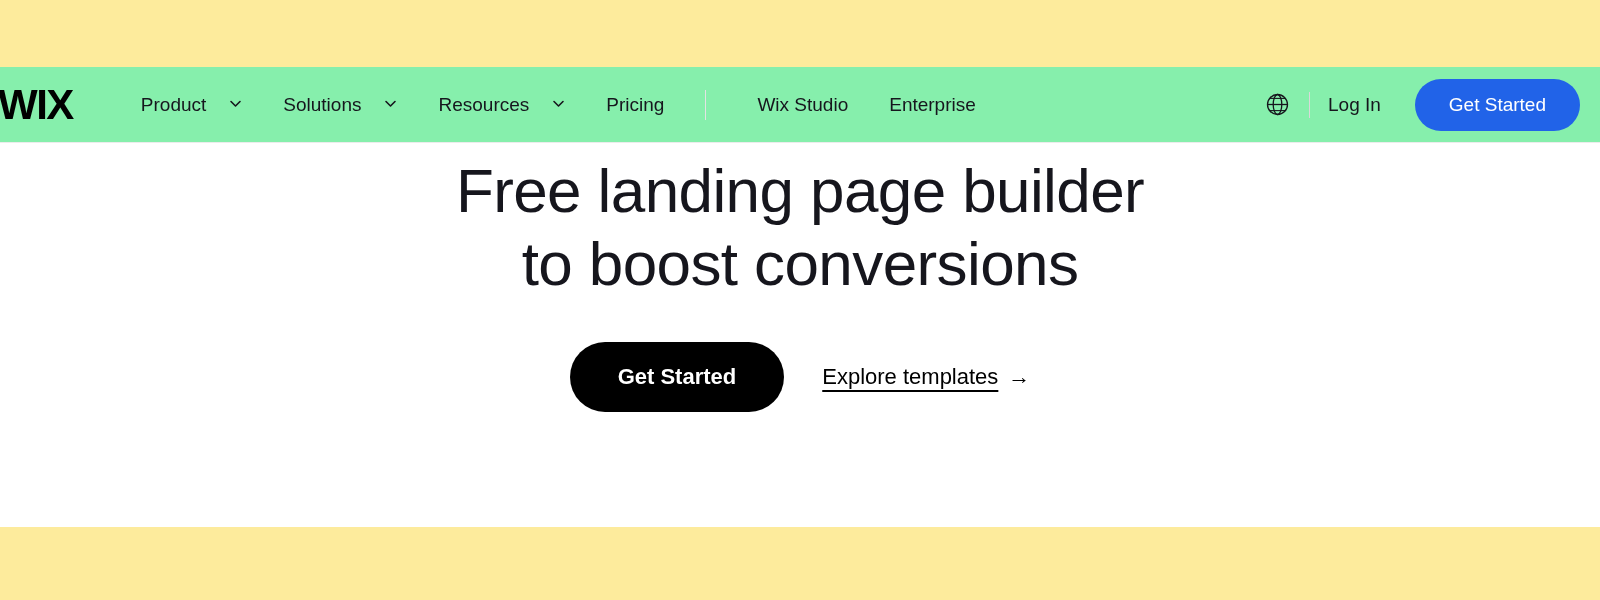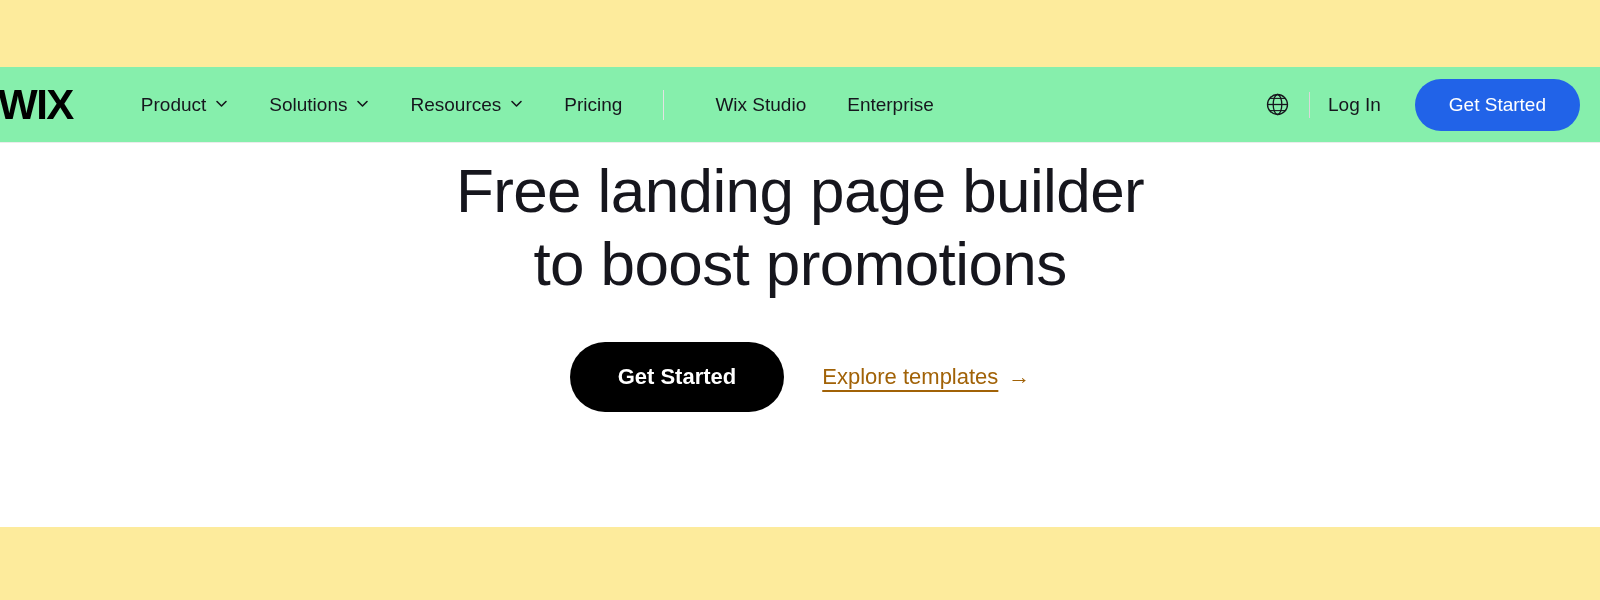--- a/index.html
+++ b/index.html
@@ -56,21 +56,21 @@
 
   .nav {
     display: flex;
     align-items: center;
     margin-left: 68px;
   }
 
   .nav-item {
     display: flex;
     align-items: center;
-    gap: 9px;
+    gap: 23px;
     font-size: 19px;
     color: #16161d;
     cursor: pointer;
     padding: 4px 0;
     white-space: nowrap;
   }
   .nav-item + .nav-item { margin-left: 41px; }
 
   .chev {
     display: inline-block;
@@ -185,21 +185,21 @@
     cursor: pointer;
     font-family: "Liberation Sans", sans-serif;
     white-space: nowrap;
   }
 
   .explore-link {
     display: inline-flex;
     align-items: center;
     gap: 10px;
     font-size: 22px;
-    color: #a16207;
+    color: #000000;
     cursor: pointer;
     white-space: nowrap;
   }
   .explore-text {
     text-decoration: underline;
     text-underline-offset: 6px;
     text-decoration-thickness: 1.5px;
   }
   .explore-arrow {
     font-size: 22px;
@@ -279,21 +279,21 @@
     <button class="btn-get-started-nav">Get Started</button>
 
   </div>
 
 </header>
 
 <section class="hero">
 
   <h1 class="hero-title">
     <span>Free landing page builder</span><br>
-    <span>to boost promotions</span>
+    <span>to boost conversions</span>
   </h1>
 
 
   <div class="cta-row">
 
     <button class="btn-get-started-hero">Get Started</button>
 
     <a class="explore-link">
       <span class="explore-text">Explore templates</span>
       <span class="explore-arrow">→</span>

